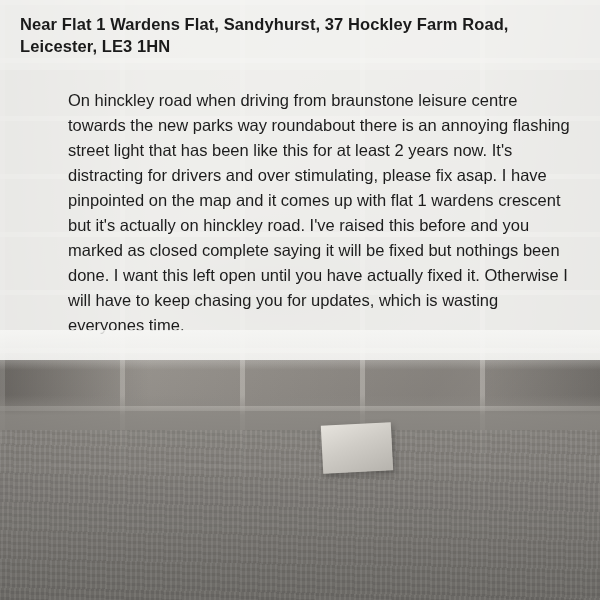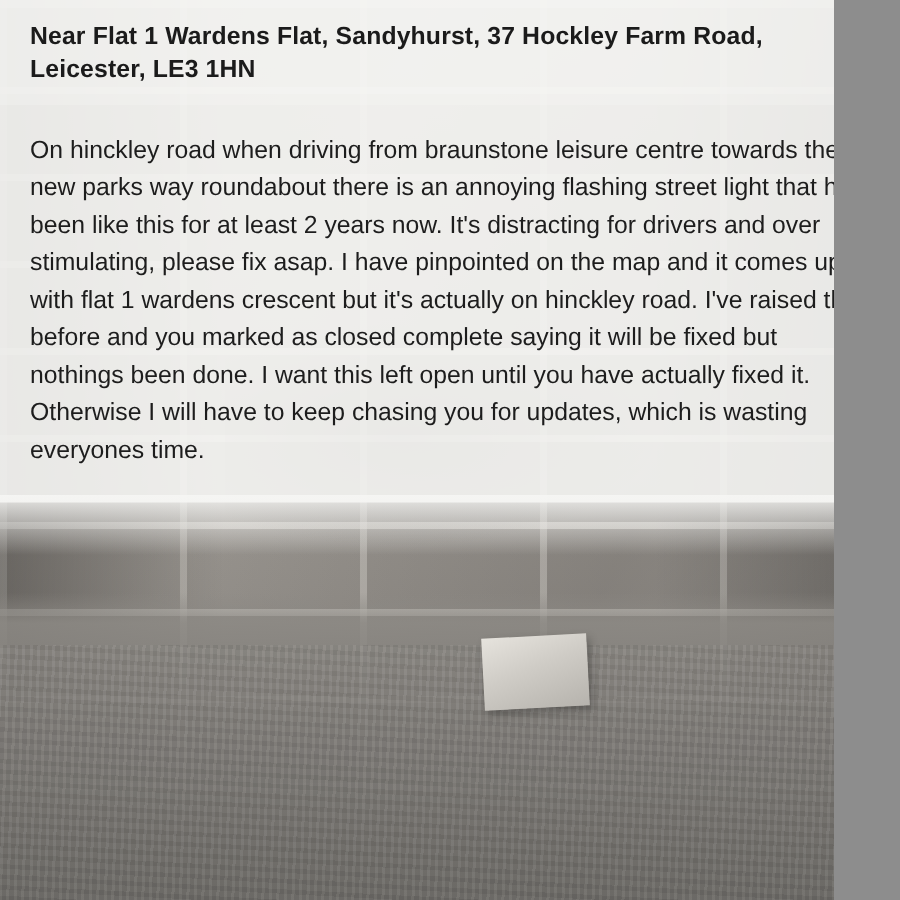--- a/index.html
+++ b/index.html
@@ -8,21 +8,21 @@
   }
   body {
     width: 600px;
     height: 600px;
     font-family: "Liberation Sans", sans-serif;
     background: #8d8d8d;
     overflow: hidden;
   }
   #report-card {
     position: relative;
-    width: 556px;
+    width: 600px;
     height: 600px;
     overflow: hidden;
     background-color: #9b9893;
   }
   
   .photo-bg {
     position: absolute;
     inset: 0;
     background-color: #a3a09b;
     background-image:
@@ -109,20 +109,21 @@
   }
   .body-bar {
     background: rgba(246,246,244,0.90);
     padding: 18px 22px 22px 20px;
   }
   .body-text {
     font-size: 16.5px;
     color: #1d1d1d;
     line-height: 1.52;
     white-space: pre-wrap;
+    margin-left: 48px;
   }
   .fade-out {
     position: absolute;
     left: 0;
     right: 0;
     top: 330px;
     height: 40px;
     background: linear-gradient(to bottom, rgba(246,246,244,0.90), rgba(246,246,244,0));
     pointer-events: none;
   }

